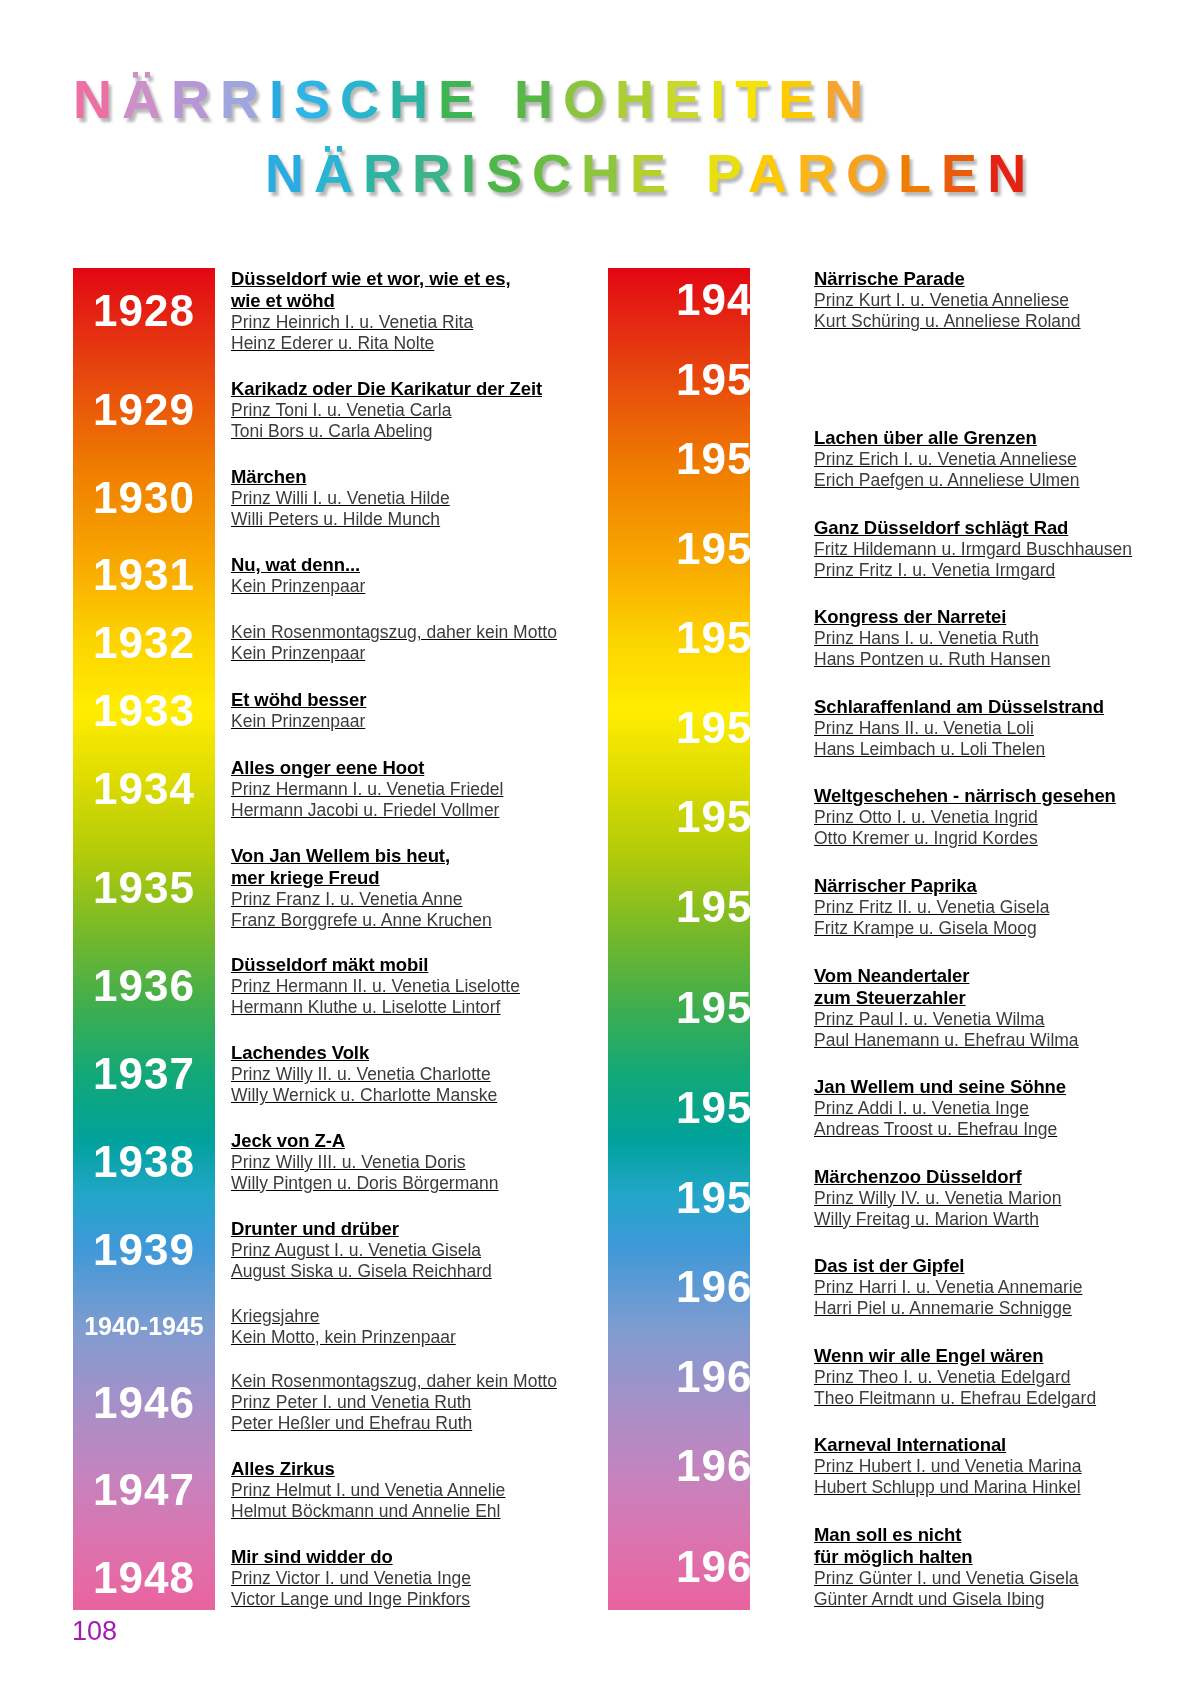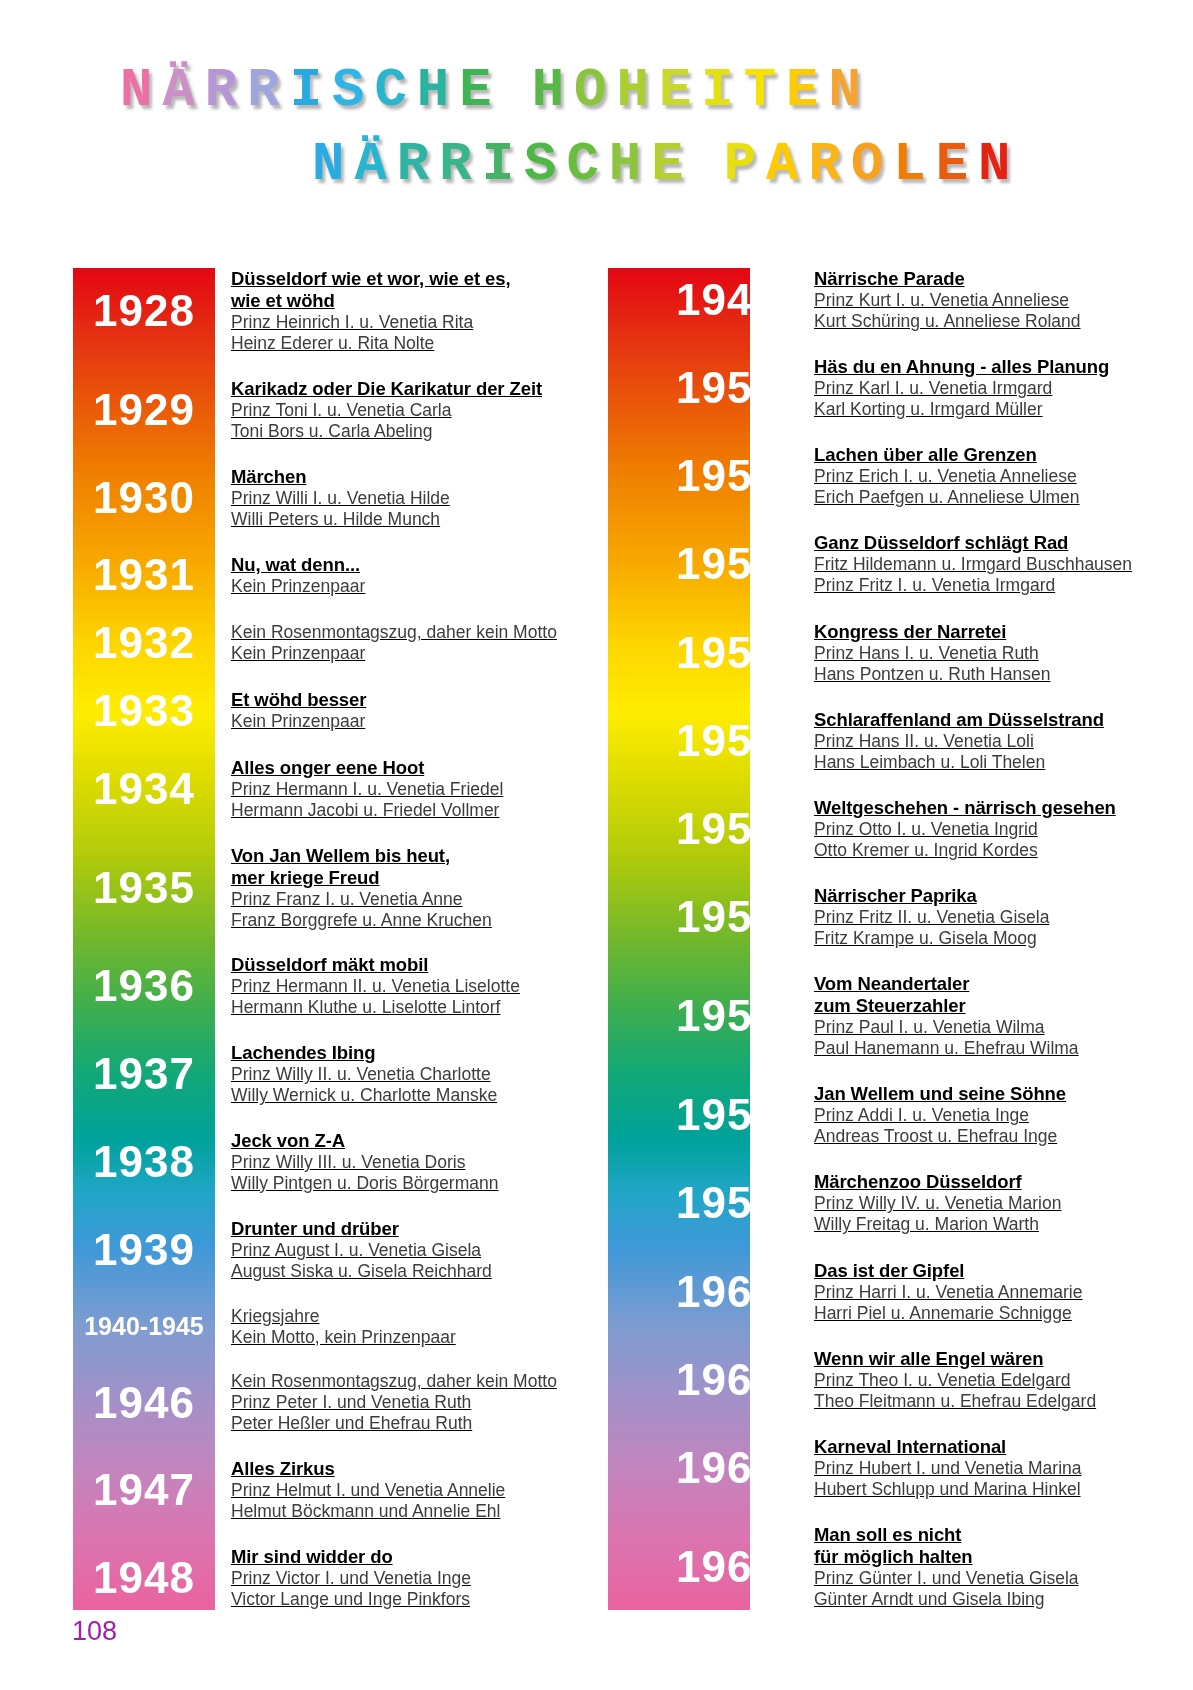--- a/index.html
+++ b/index.html
@@ -5,24 +5,23 @@
   html,body{margin:0;padding:0;background:#ffffff;}
   .page{
     position:relative;
     width:1193px;height:1690px;
     background:#ffffff;
     font-family:"Liberation Sans", sans-serif;
     overflow:hidden;
   }
   
   .title{
-    position:absolute;left:73px;top:54px;
-    font-family:Liberation Mono, monospace;
+    position:absolute;left:73px;top:62px;
+    font-family:Liberation Sans, sans-serif;
     font-weight:bold;
-    margin-left:47px;
   }
   .title-line{
     white-space:nowrap;
     font-size:54px;
     letter-spacing:10px;
     line-height:74px;
     height:74px;
   }
   .title-line .letter{
     text-shadow:3px 4px 3px rgba(125,125,125,0.55);
@@ -160,21 +159,21 @@
           <div class="year">1936</div>
           <div class="text">
             <div class="motto">Düsseldorf mäkt mobil</div>
             <div class="nameline">Prinz Hermann II. u. Venetia Liselotte</div>
             <div class="nameline">Hermann Kluthe u. Liselotte Lintorf</div>
           </div>
         </div>
         <div class="entry">
           <div class="year">1937</div>
           <div class="text">
-            <div class="motto">Lachendes Ibing</div>
+            <div class="motto">Lachendes Volk</div>
             <div class="nameline">Prinz Willy II. u. Venetia Charlotte</div>
             <div class="nameline">Willy Wernick u. Charlotte Manske</div>
           </div>
         </div>
         <div class="entry">
           <div class="year">1938</div>
           <div class="text">
             <div class="motto">Jeck von Z-A</div>
             <div class="nameline">Prinz Willy III. u. Venetia Doris</div>
             <div class="nameline">Willy Pintgen u. Doris Börgermann</div>
@@ -225,25 +224,20 @@
     <div class="entry">
           <div class="year">1949</div>
           <div class="text">
             <div class="motto">Närrische Parade</div>
             <div class="nameline">Prinz Kurt I. u. Venetia Anneliese</div>
             <div class="nameline">Kurt Schüring u. Anneliese Roland</div>
           </div>
         </div>
         <div class="entry">
           <div class="year">1950</div>
-          <div class="text">
-            <div class="motto">Häs du en Ahnung - alles Planung</div>
-            <div class="nameline">Prinz Karl I. u. Venetia Irmgard</div>
-            <div class="nameline">Karl Korting u. Irmgard Müller</div>
-          </div>
         </div>
         <div class="entry">
           <div class="year">1951</div>
           <div class="text">
             <div class="motto">Lachen über alle Grenzen</div>
             <div class="nameline">Prinz Erich I. u. Venetia Anneliese</div>
             <div class="nameline">Erich Paefgen u. Anneliese Ulmen</div>
           </div>
         </div>
         <div class="entry">

